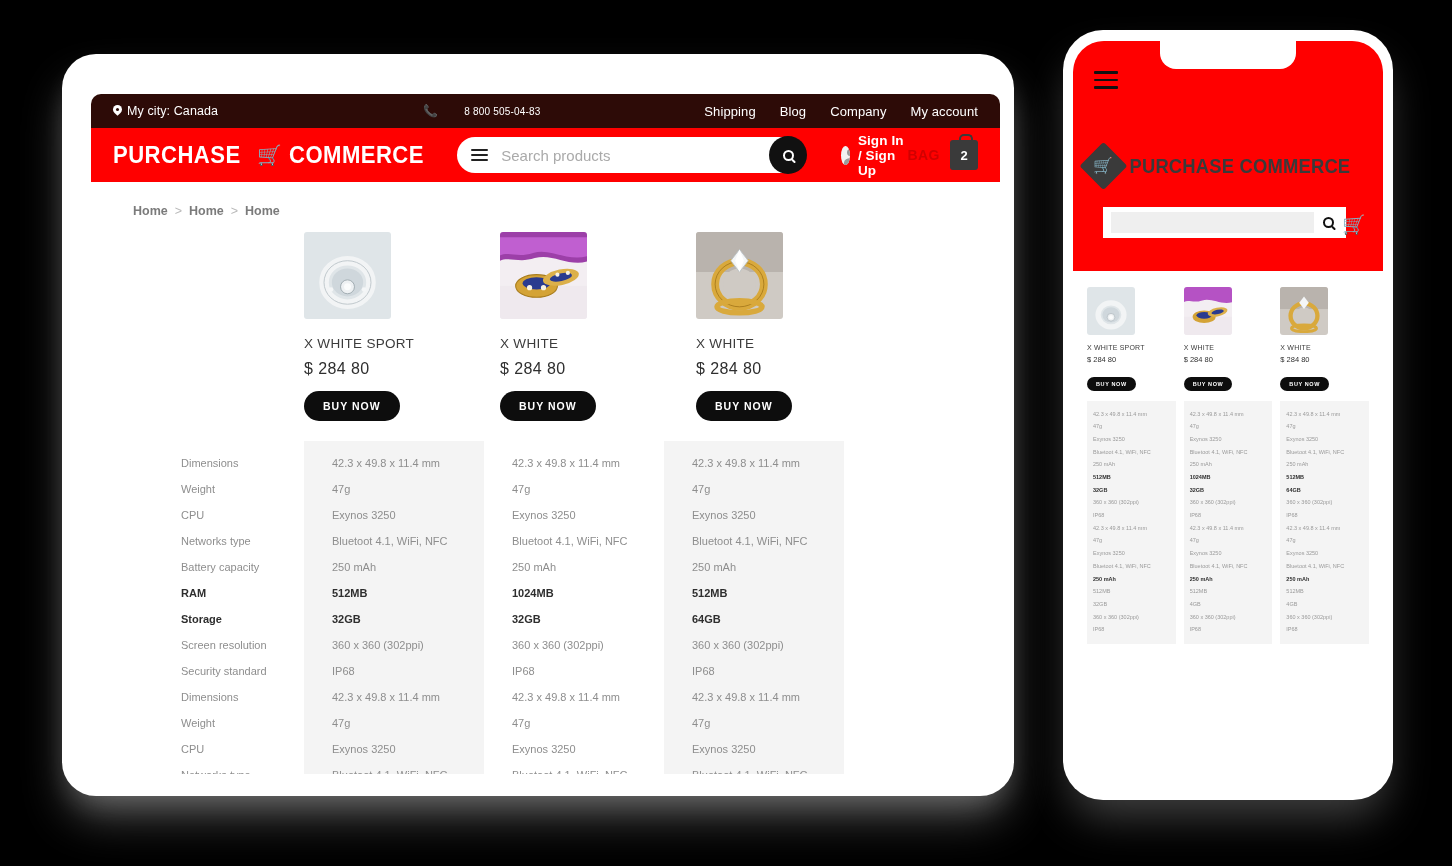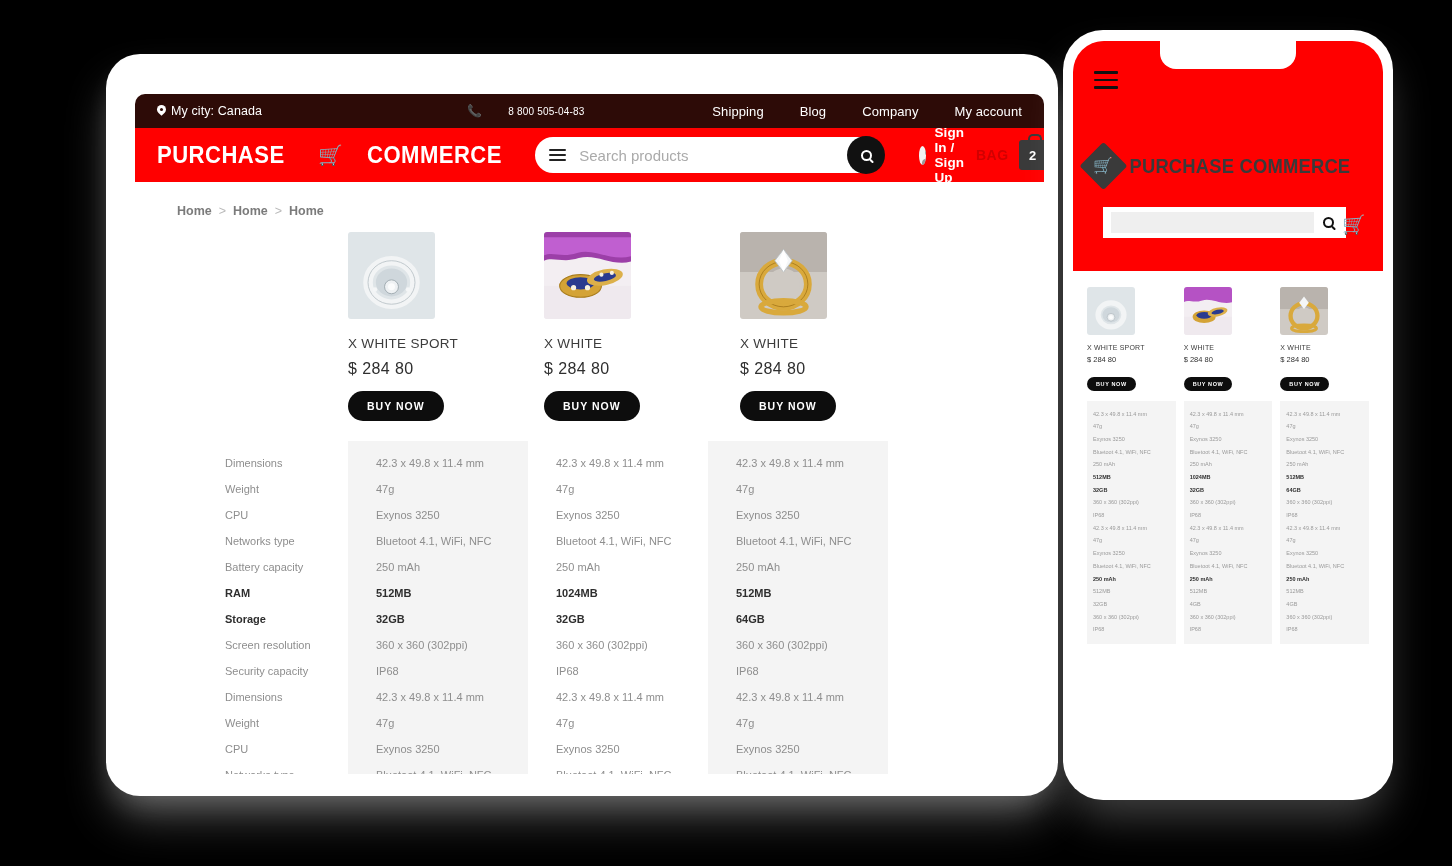--- a/index.html
+++ b/index.html
@@ -8,21 +8,20 @@
 
   
   #tablet-device {
     position: absolute;
     left: 62px; top: 54px;
     width: 952px; height: 742px;
     background: #ffffff;
     border-radius: 34px;
     box-shadow: 0 26px 46px -6px rgba(255,255,255,0.30),
                 0 14px 30px -10px rgba(255,255,255,0.22);
-    margin-left: 44px;
   }
   #tablet-screen {
     position: absolute;
     left: 29px; top: 40px;
     width: 909px; height: 680px;
     background: #ffffff;
     border-radius: 10px 10px 0 0;
     overflow: hidden;
   }
 
@@ -39,29 +38,29 @@
     content:""; position:absolute; left:0; top:0; width:9px; height:9px;
     background:#fff; border-radius:50% 50% 50% 0; transform:rotate(-45deg);
   }
   .pin-ico::after {
     content:""; position:absolute; left:3px; top:3px; width:3px; height:3px;
     background:#2d0b07; border-radius:50%;
   }
   .topbar .phone-wrap { display:flex; align-items:center; gap:26px; margin-left:205px; }
   .ph-ico { font-size: 12px; }
   .topbar .phone-num { font-size: 10px; letter-spacing: .2px; }
-  .topbar .tnav { margin-left:auto; display:flex; gap:36px; font-size:13px; }
+  .topbar .tnav { margin-left:auto; display:flex; gap:24px; font-size:13px; }
   .topbar .tnav span { cursor:pointer; }
 
   
   .redhead {
     height: 54px; background: #ff0000;
     display:flex; align-items:center; padding: 0 22px;
   }
-  .brand { display:flex; align-items:center; gap:23px; color:#fff; }
+  .brand { display:flex; align-items:center; gap:6px; color:#fff; }
   .brand .bword {
     font-family:"Liberation Sans Narrow","Liberation Sans",sans-serif;
     font-weight:bold; font-size:24px; letter-spacing:.5px;
     transform: scaleX(0.92); transform-origin:left center;
   }
   .cart-glyph { font-size:20px; line-height:1; }
 
   .searchwrap {
     margin-left:22px; position:relative;
     width: 416px; height: 36px;
@@ -324,21 +323,21 @@
     <div class="spectbl">
       <div class="speccol labels" id="spec-labels">
           <div class="specrow first">Dimensions</div>
           <div class="specrow">Weight</div>
           <div class="specrow">CPU</div>
           <div class="specrow">Networks type</div>
           <div class="specrow">Battery capacity</div>
           <div class="specrow bold">RAM</div>
           <div class="specrow bold">Storage</div>
           <div class="specrow">Screen resolution</div>
-          <div class="specrow">Security capacity</div>
+          <div class="specrow">Security standard</div>
           <div class="specrow">Dimensions</div>
           <div class="specrow">Weight</div>
           <div class="specrow">CPU</div>
           <div class="specrow">Networks type</div>
         </div>
       <div class="speccol vals shade" id="spec-vals-0">
           <div class="specrow first">42.3 x 49.8 x 11.4 mm</div>
           <div class="specrow">47g</div>
           <div class="specrow">Exynos 3250</div>
           <div class="specrow">Bluetoot 4.1, WiFi, NFC</div>

